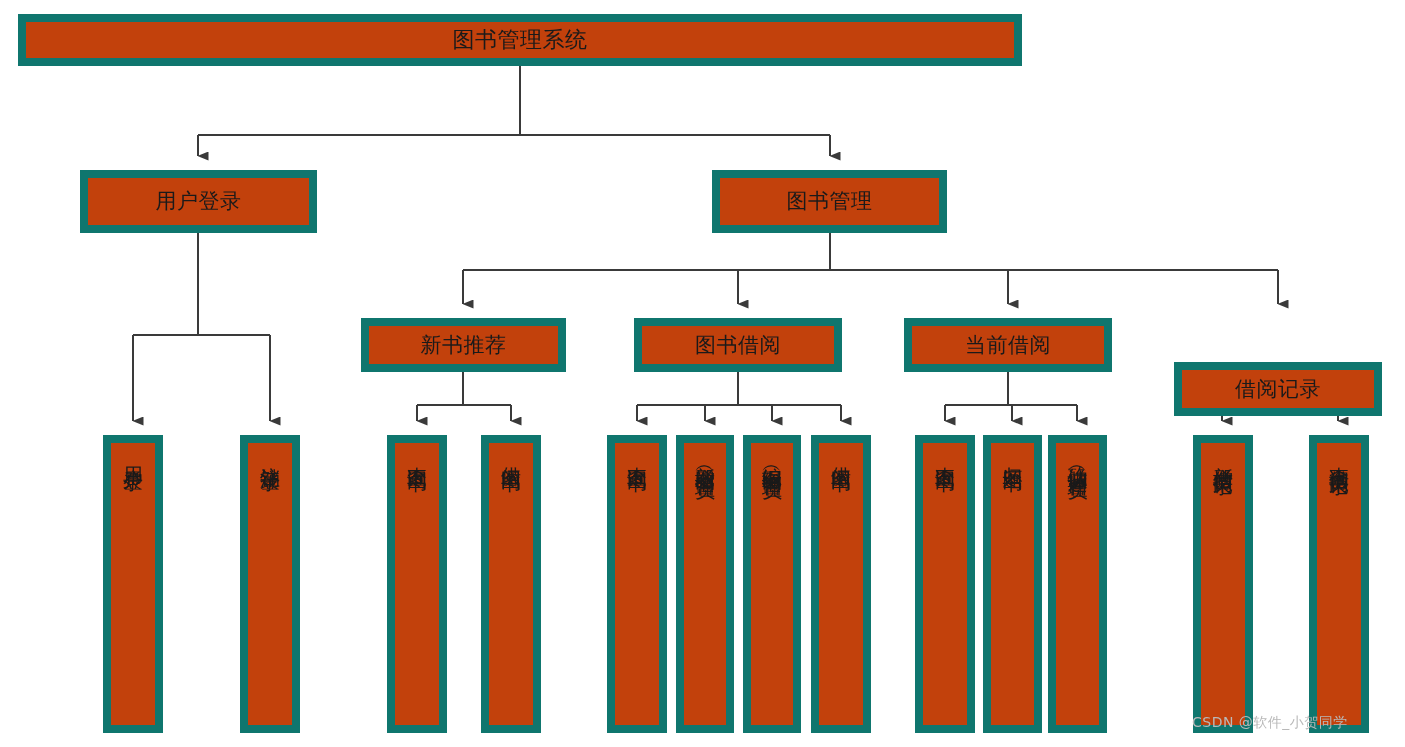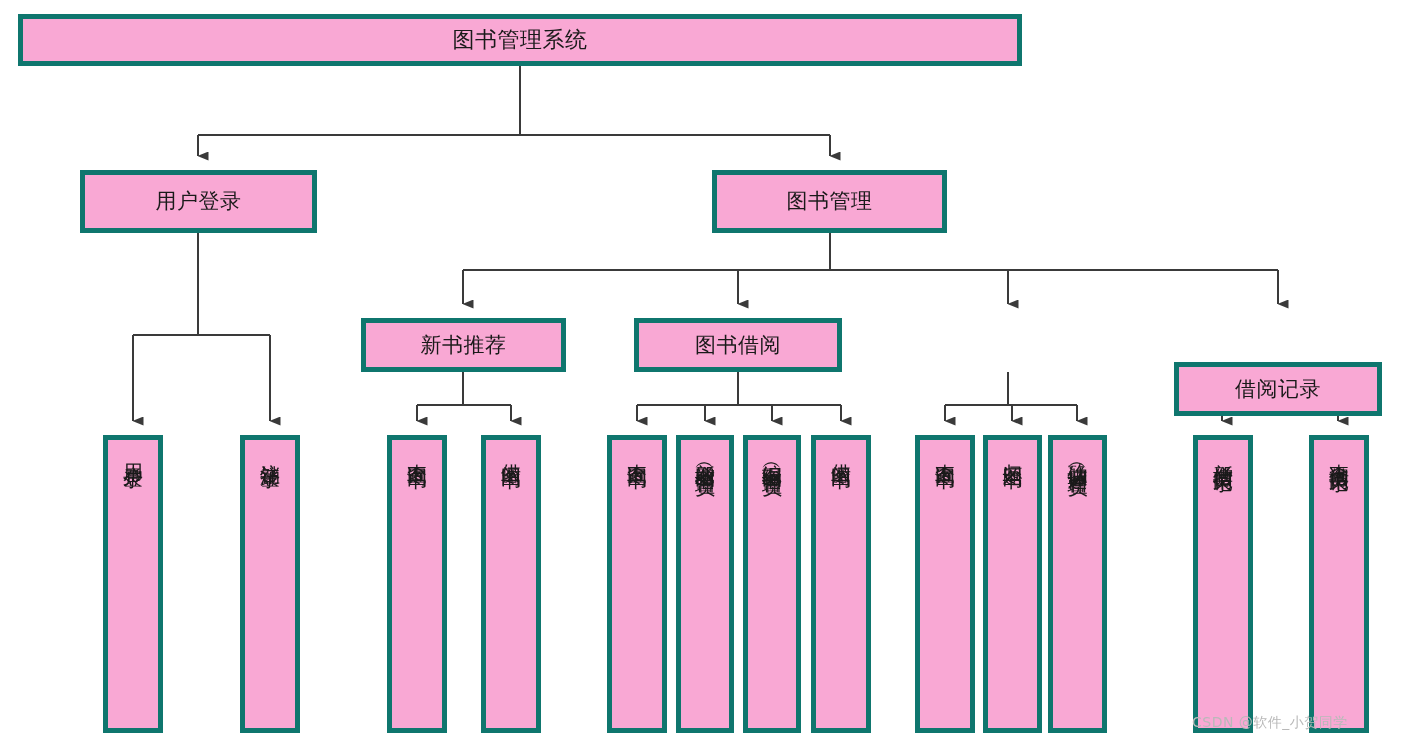--- a/index.html
+++ b/index.html
@@ -22,22 +22,22 @@
     position: absolute;
     left: 0;
     top: 0;
     width: 1405px;
     height: 747px;
     pointer-events: none;
   }
   .node {
     position: absolute;
     box-sizing: border-box;
-    background: #f9a8d4;
-    border: 5px solid #0f766e;
+    background: #c2410c;
+    border: 8px solid #0f766e;
     display: flex;
     align-items: center;
     justify-content: center;
     text-align: center;
     color: #1a1a1a;
     z-index: 2;
   }
   .node-label {
     display: block;
     line-height: 1.18;
@@ -144,20 +144,23 @@
   </div>
 
   <div class="node horizontal" style="left:361px; top:318px; width:205px; height:54px;">
     <span class="node-label">新书推荐</span>
   </div>
 
   <div class="node horizontal" style="left:634px; top:318px; width:208px; height:54px;text-align:center;">
     <span class="node-label">图书借阅</span>
   </div>
 
+  <div class="node horizontal" style="left:904px; top:318px; width:208px; height:54px;">
+    <span class="node-label">当前借阅</span>
+  </div>
 
   <div class="node horizontal" style="left:1174px; top:318px; width:208px; height:54px;margin-top:44px;">
     <span class="node-label">借阅记录</span>
   </div>
 
   <div class="node vertical" style="left:103px; top:435px; width:60px; height:298px;">
     <span class="node-label">用户登录</span>
   </div>
 
   <div class="node vertical" style="left:240px; top:435px; width:60px; height:298px;">

